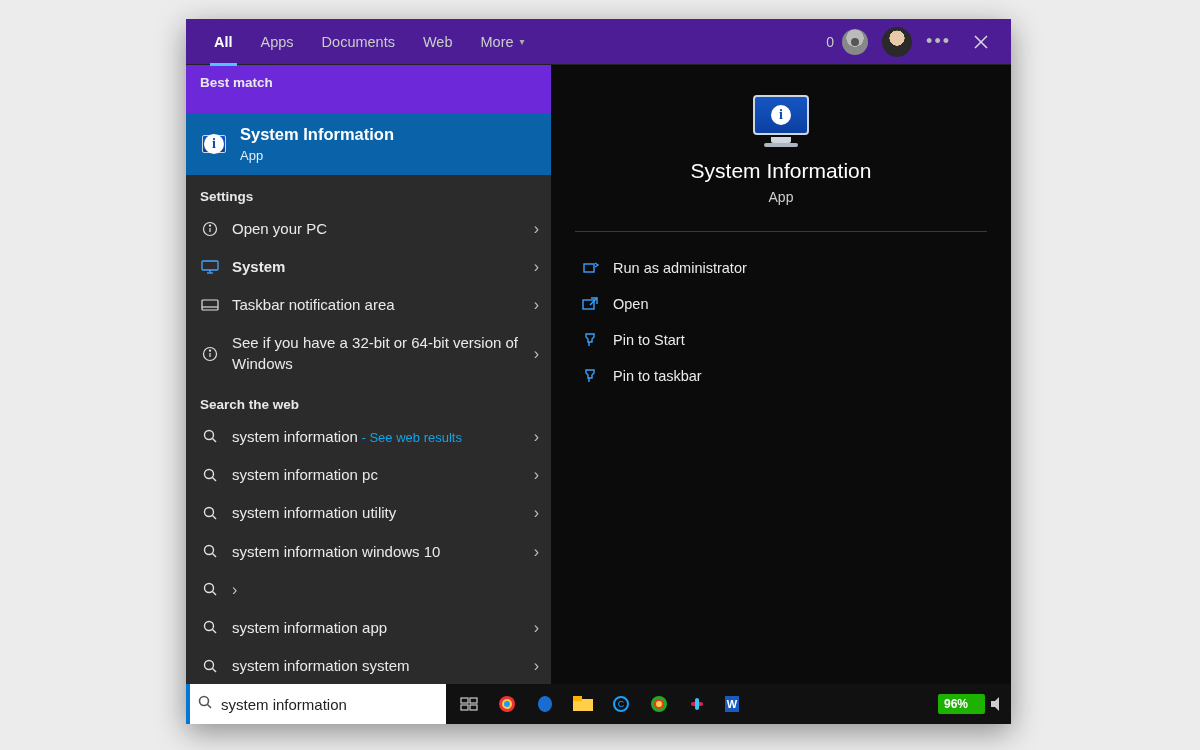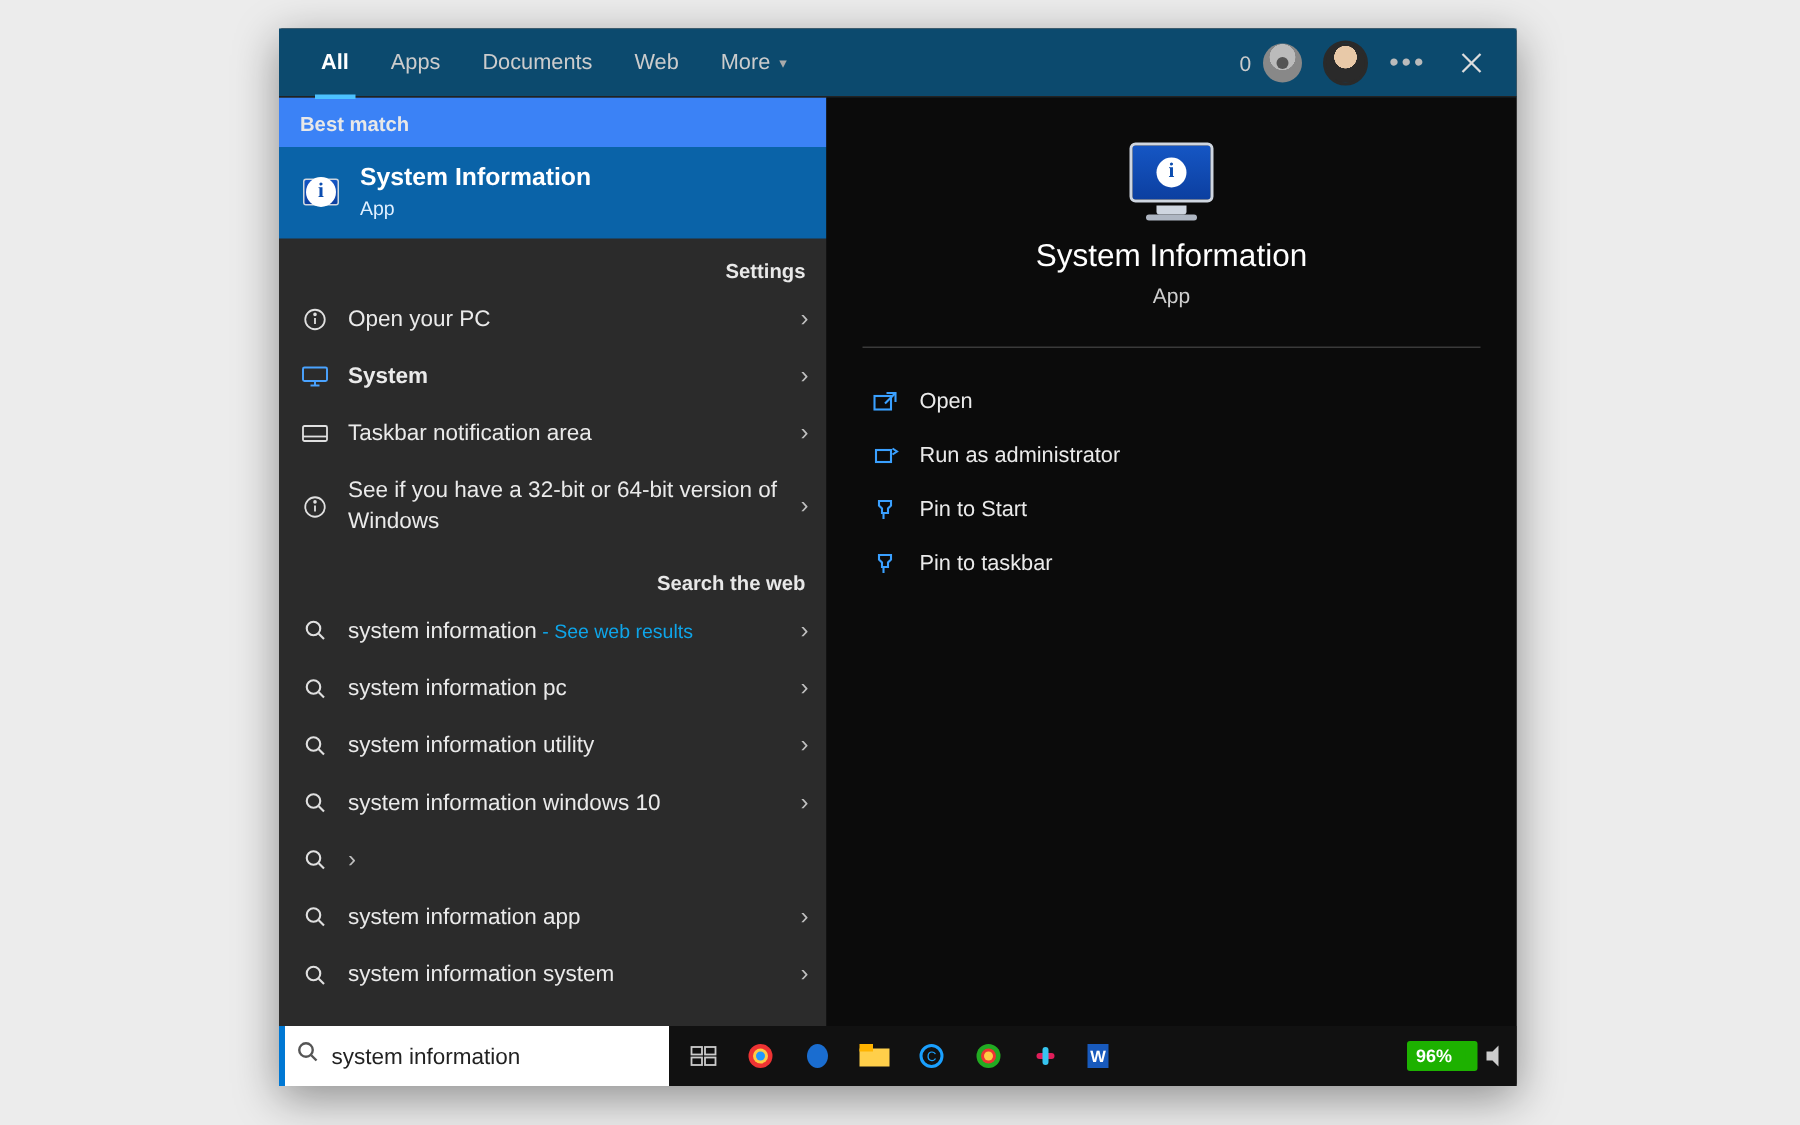--- a/index.html
+++ b/index.html
@@ -23,21 +23,21 @@
     flex-direction: column;
     border-radius: 2px;
     box-shadow: 0 8px 30px rgba(0,0,0,.4);
   }
   
   .tabs {
     display: flex;
     align-items: center;
     height: 46px;
     padding: 0 14px;
-    background: #0c4a6e;
+    background: #4c1d95;
     border-bottom: 1px solid #222;
     justify-content: flex-end;
   }
   .tab {
     padding: 0 14px;
     height: 46px;
     display: flex;
     align-items: center;
     font-size: 14.5px;
     color: #ccc;
@@ -90,27 +90,27 @@
   .right {
     flex: 1;
     background: #0b0b0b;
     padding: 30px 24px 0 24px;
     display:flex;
     flex-direction:column;
     color:#e8e8e8;
   }
 
   .section-hdr {
-    padding: 10px 14px 8px 14px;
+    padding: 10px 14px 24px 14px;
     font-size: 13.5px;
     font-weight: 600;
     color: #e8e8e8;
-    background: #3b82f6;
-  }
-  .section-hdr.plain { background: transparent; padding: 14px 14px 6px 14px; text-align: right;}
+    background: #6d28d9;
+  }
+  .section-hdr.plain { background: transparent; padding: 14px 14px 6px 14px;}
 
   .item {
     display: flex;
     align-items: center;
     padding: 9px 12px 9px 14px;
     font-size: 15px;
     color: #eaeaea;
     cursor: pointer;
     gap: 12px;
   }
@@ -392,36 +392,36 @@
           <div class="monitor-stand"></div>
           <div class="monitor-base"></div>
         </div>
         <div class="r-title">System Information</div>
         <div class="r-sub">App</div>
       </div>
       <div class="r-divider"></div>
 
       <div class="action">
         <span class="aicon">
+          <svg width="16" height="16" viewBox="0 0 16 16" fill="none" stroke="currentColor" stroke-width="1.4">
+              <rect x="2" y="4" width="10" height="8"></rect>
+              <path d="M13 3l3 2-3 2"></path>
+            </svg>
+        </span>
+        <span>Run as administrator</span>
+      </div>
+      <div class="action">
+        <span class="aicon">
           <svg width="16" height="14" viewBox="0 0 16 14" fill="none" stroke="currentColor" stroke-width="1.4">
               <rect x="1" y="3" width="11" height="9"></rect>
               <polyline points="9,1 15,1 15,7"></polyline>
               <line x1="15" y1="1" x2="8" y2="8"></line>
             </svg>
         </span>
         <span>Open</span>
-      </div>
-      <div class="action">
-        <span class="aicon">
-          <svg width="16" height="16" viewBox="0 0 16 16" fill="none" stroke="currentColor" stroke-width="1.4">
-              <rect x="2" y="4" width="10" height="8"></rect>
-              <path d="M13 3l3 2-3 2"></path>
-            </svg>
-        </span>
-        <span>Run as administrator</span>
       </div>
       <div class="action">
         <span class="aicon">
           <svg width="16" height="16" viewBox="0 0 16 16" fill="none" stroke="currentColor" stroke-width="1.4">
               <path d="M6 2h6v3l-2 2v3H6V7L4 5V2z"></path>
               <line x1="7" y1="10" x2="7" y2="14"></line>
             </svg>
         </span>
         <span>Pin to Start</span>
       </div>

